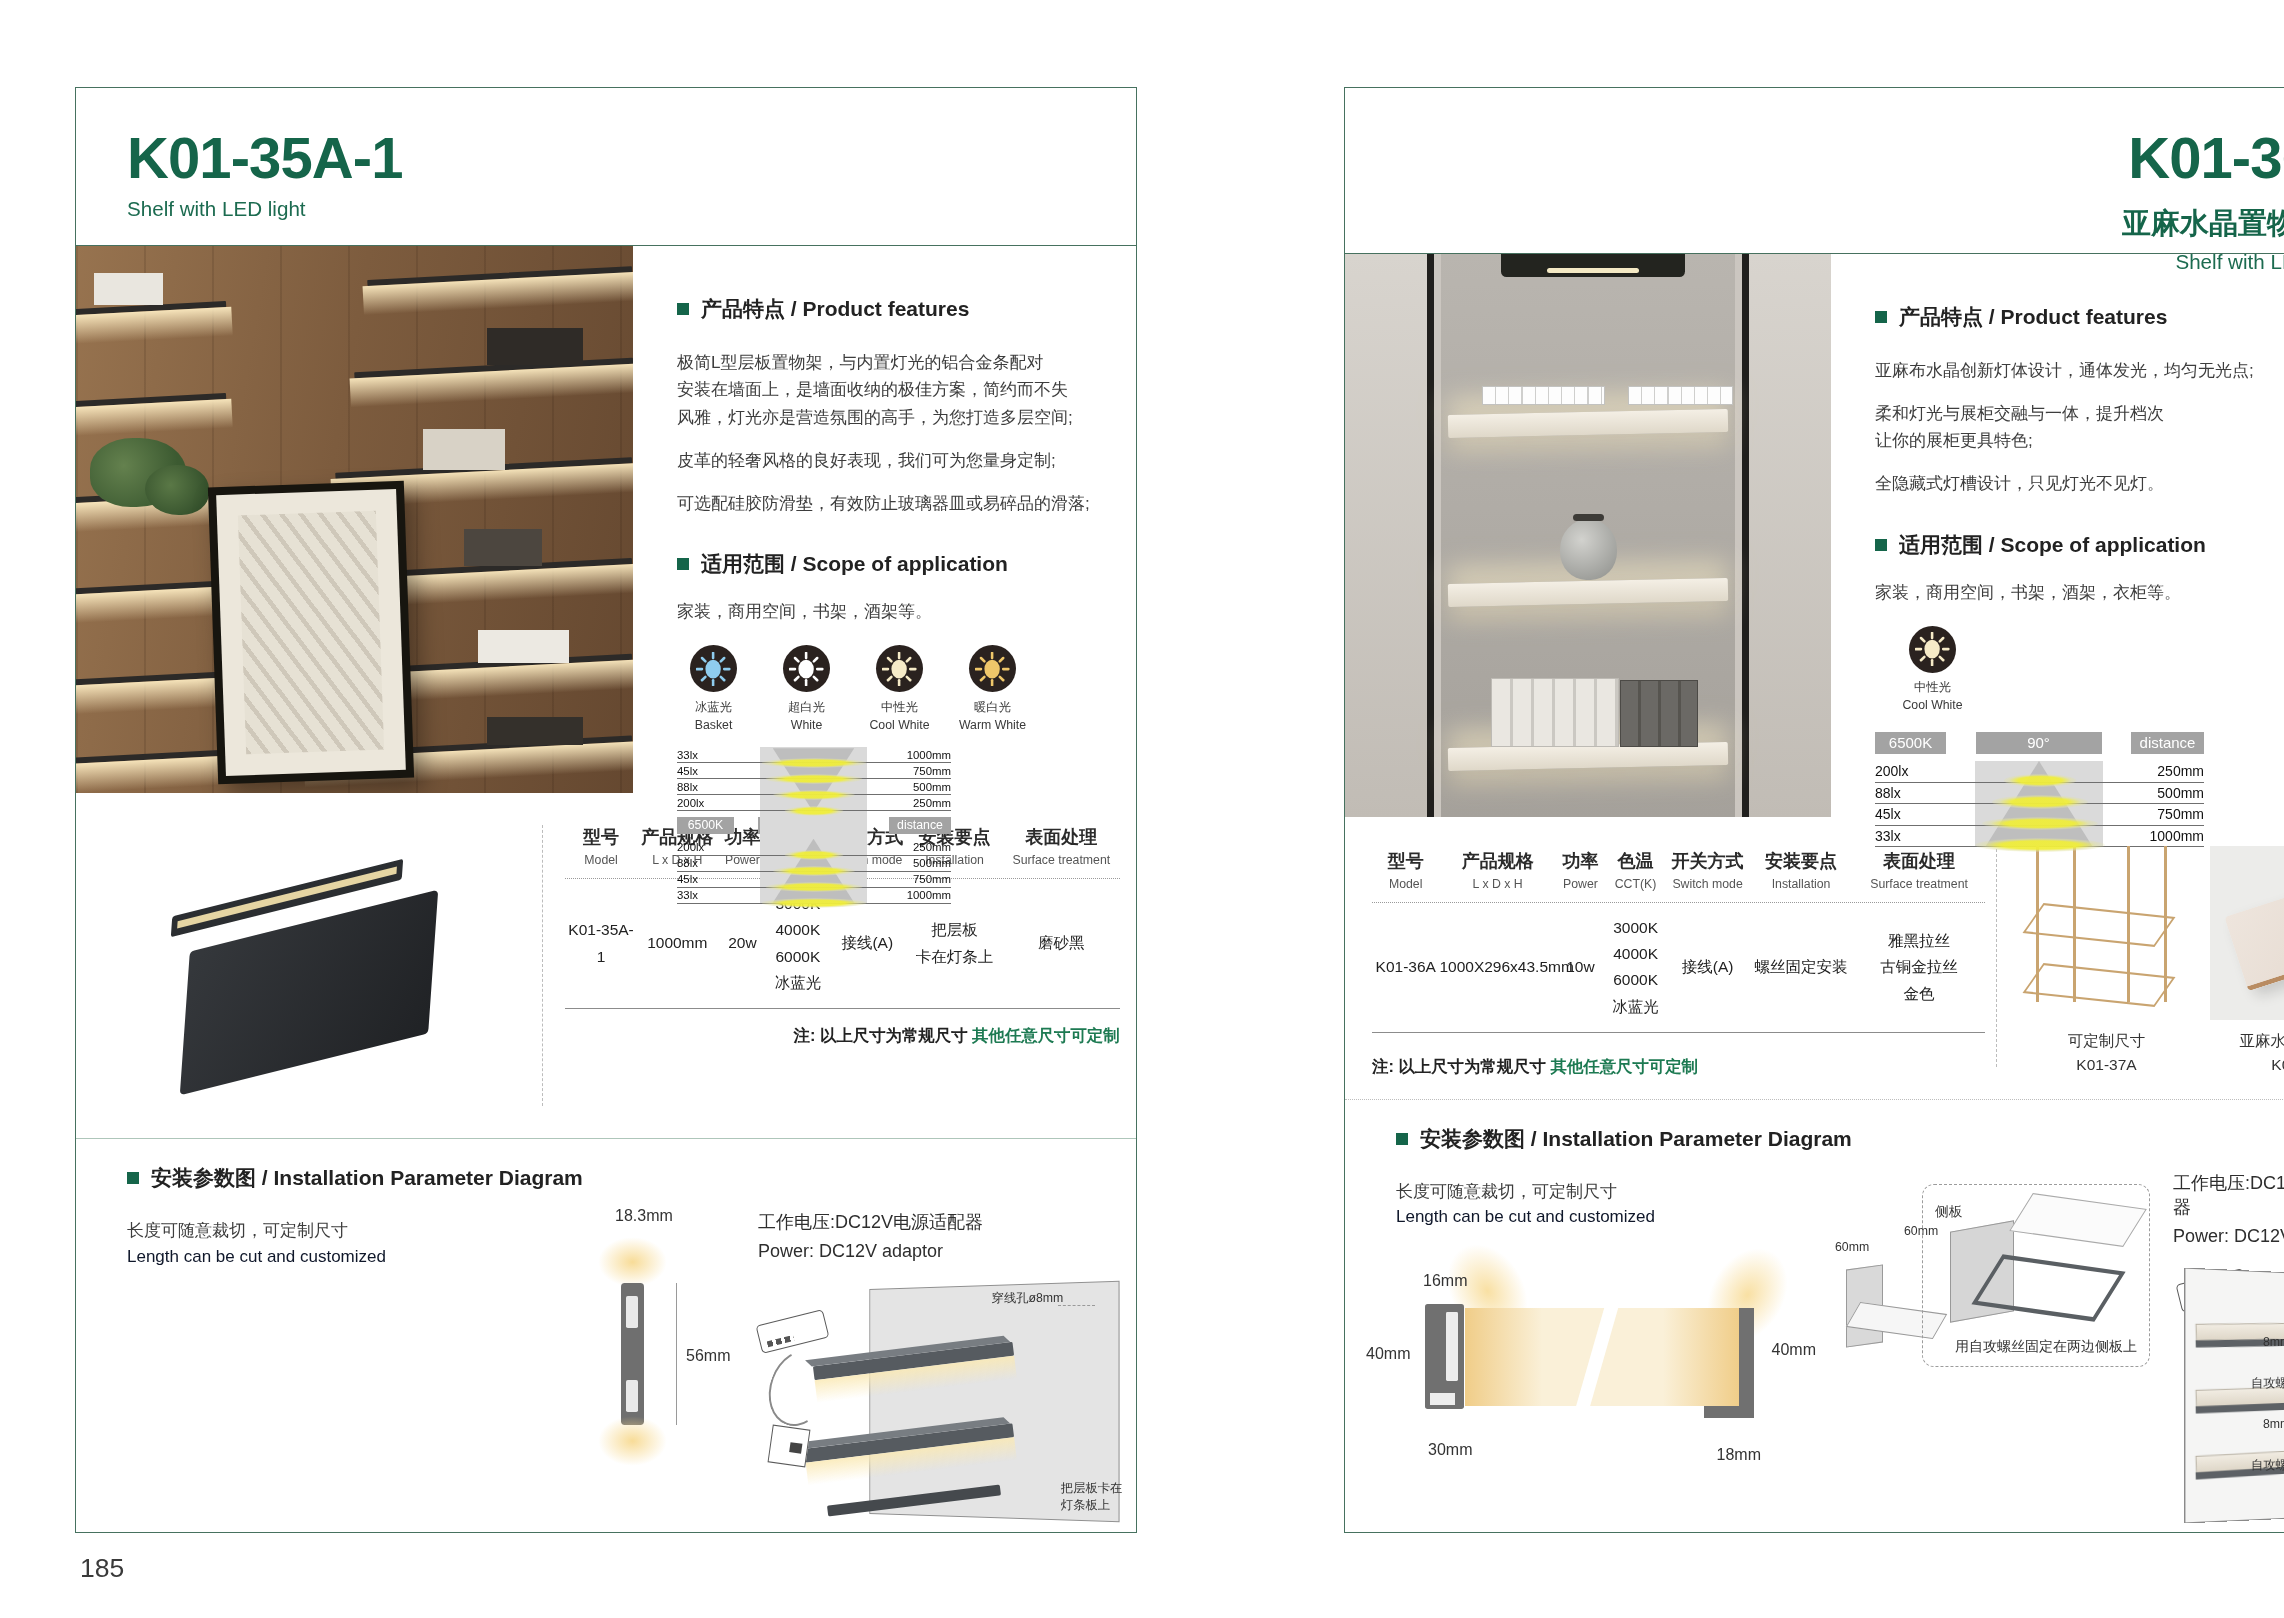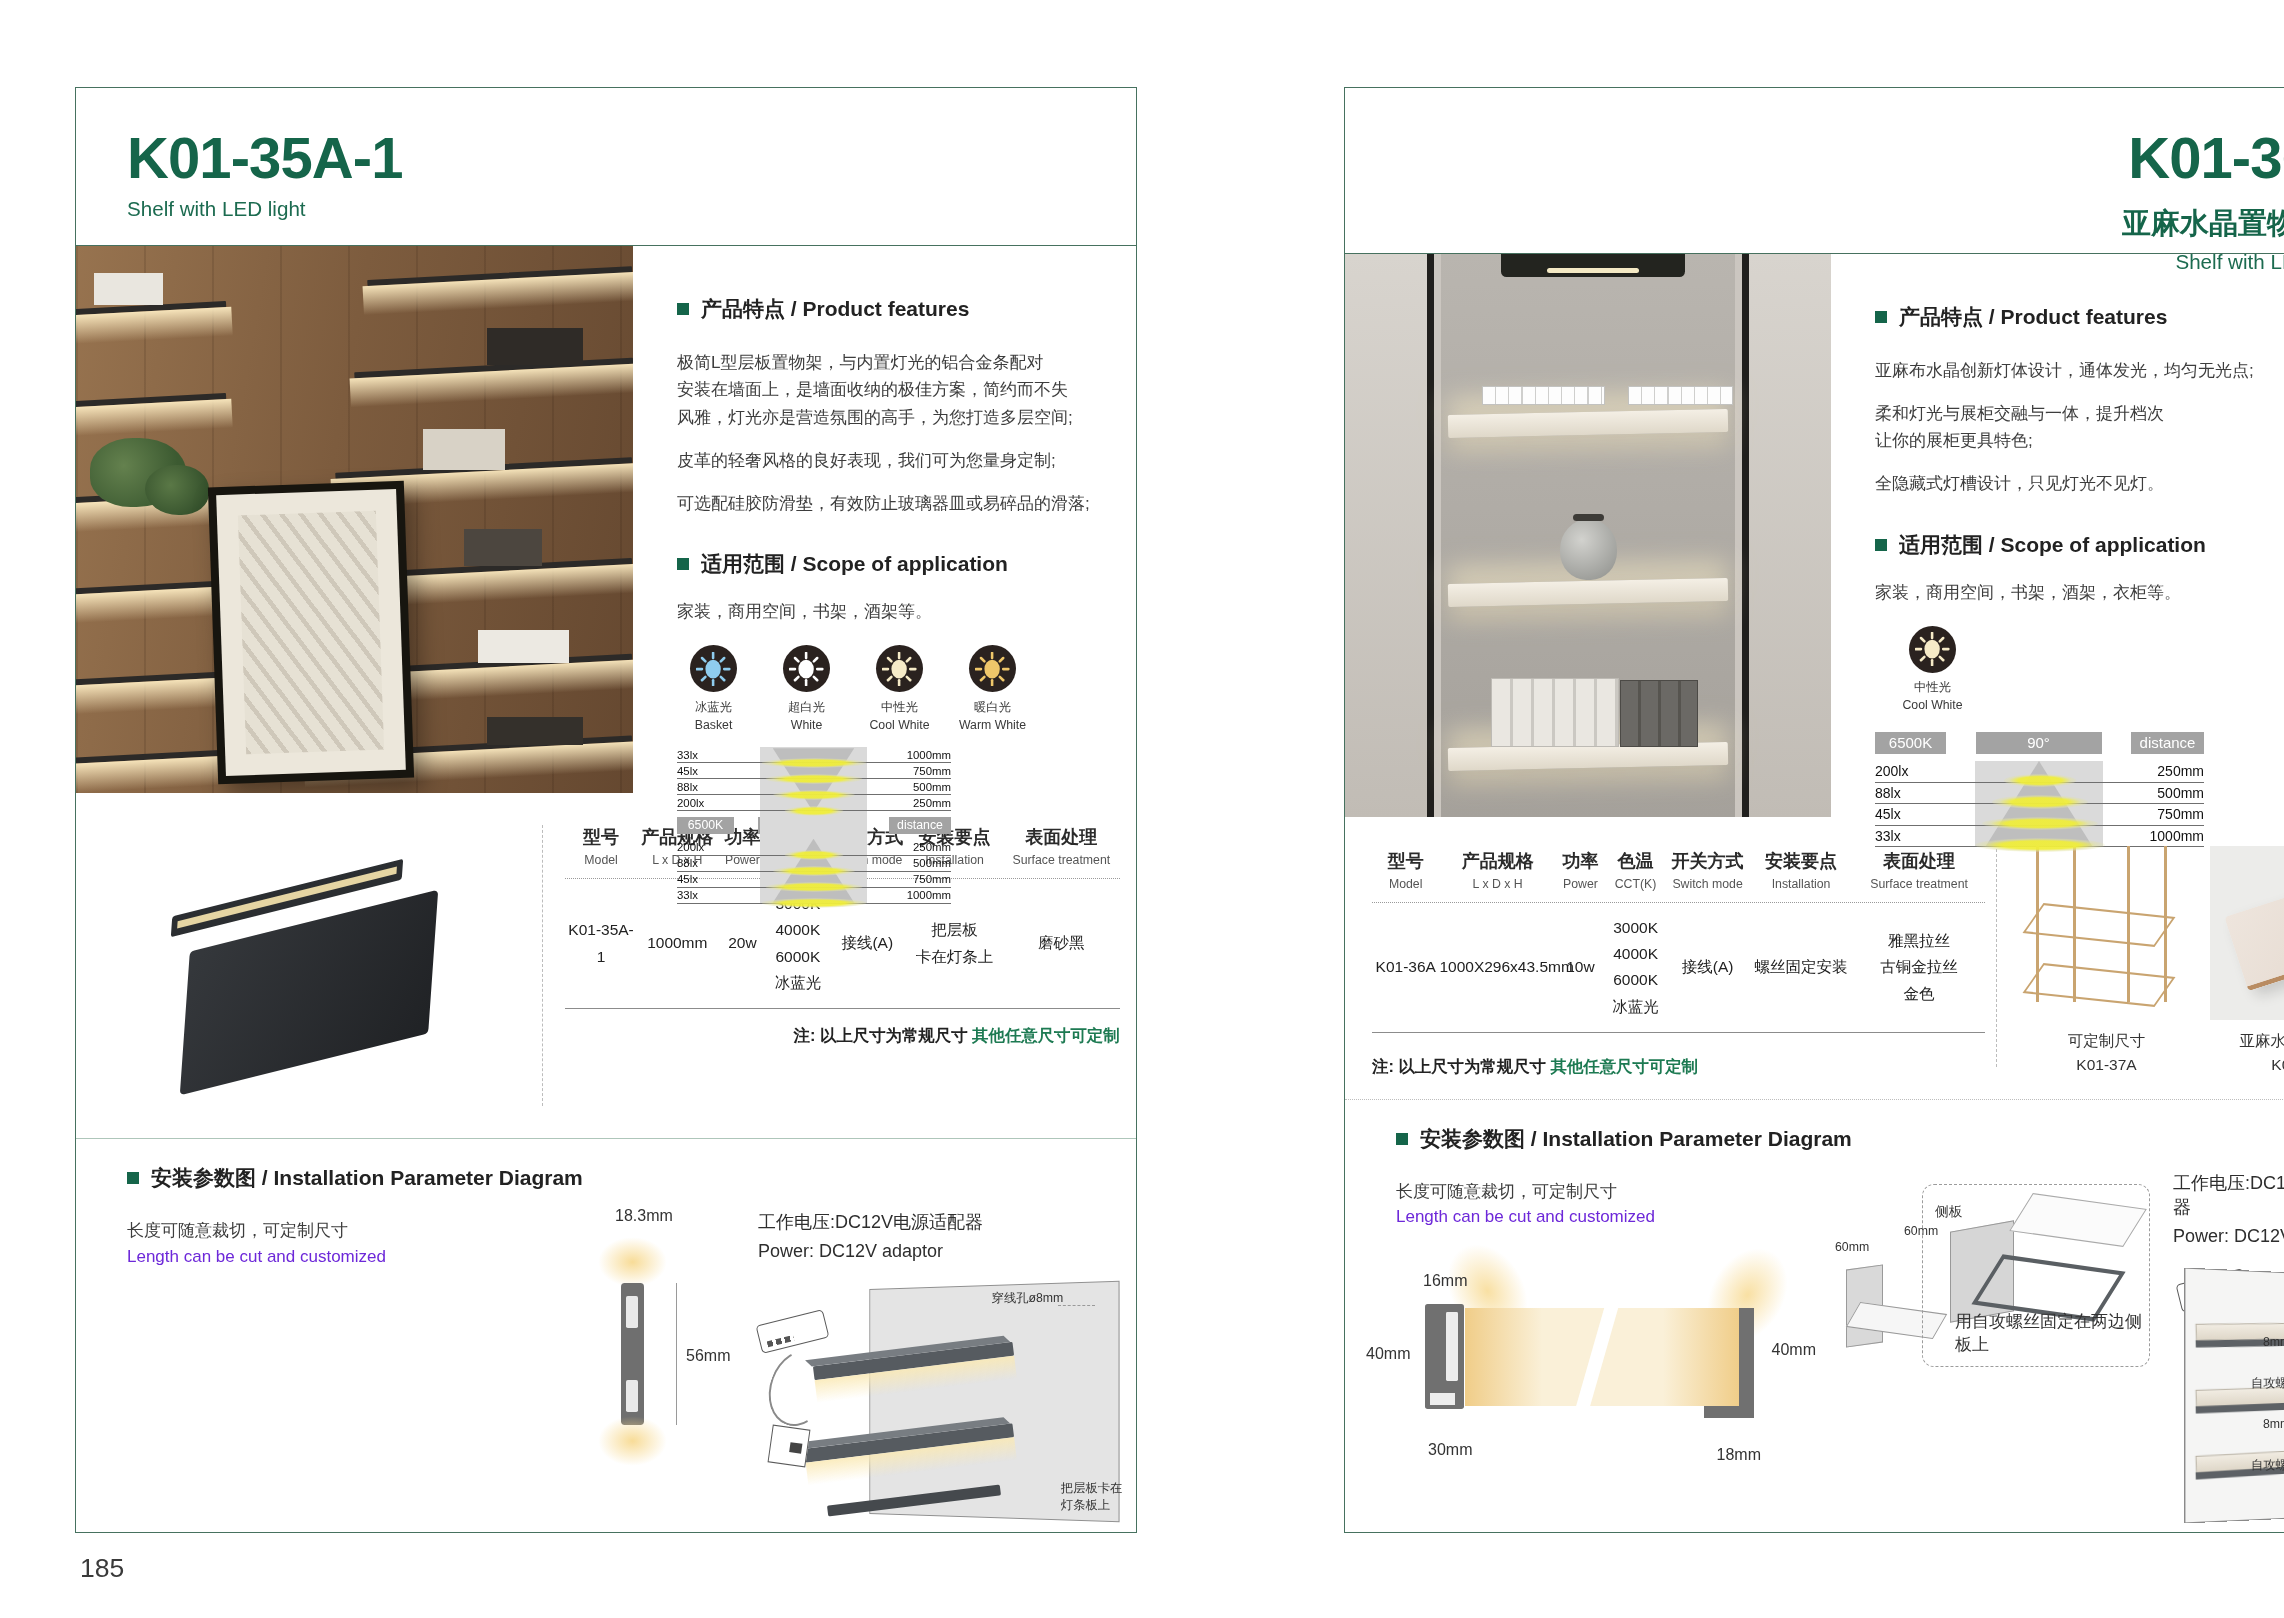--- a/index.html
+++ b/index.html
@@ -116,21 +116,21 @@
   .pcap { font-size:15.5px; color:#333; margin-top:9px; line-height:1.5; }
 
   
   .pg-bottom { flex:1; position:relative; }
   .page-left .pg-bottom { border-top:0.9px solid #aec6ba; }
   .page-right .pg-bottom { border-top:1.4px dotted #bdbdbd; }
   .inst-head { padding:25px 0 0 51px; }
   .pb-row { display:flex; padding:18px 13.7px 0 51px; }
   .cutcol { width:439px; }
   .cut-cn { font-size:17px; color:#3d3d3d; margin-top:9px; }
-  .cut-en { font-size:17px; color:#6d28d9; margin-top:4.6px; }
+  .cut-en { font-size:17px; color:#0f172a; margin-top:4.6px; }
   .dimlab { position:absolute; font-size:16px; color:#333; }
   .leadlab { position:absolute; font-size:12.3px; color:#333; }
 
   .ldg { position:relative; width:420px; height:196px; margin-top:27px; }
   .l-v { position:absolute; right:55px; bottom:49px; width:9px; height:114px; background:#747474; }
   .l-v::before, .l-v::after { content:""; position:absolute; left:-5.5px; width:5.5px; height:12px; background:#747474; }
   .l-v::before { top:27px; } .l-v::after { bottom:18px; }
   .l-h { position:absolute; left:16.4px; bottom:42px; right:54px; height:9px; background:#747474; border-radius:1.4px; }
   .l-tip { position:absolute; left:7.3px; bottom:40px; width:16.4px; height:13.7px; background:#747474;
     border-radius:3.7px 0.9px 0.9px 3.7px; transform:rotate(-6deg); }
@@ -725,21 +725,21 @@
         <div class="midbox">
           <div class="leadlab" style="left:0;top:69px;">60mm</div>
           <div class="leadlab" style="left:69px;top:53px;">60mm</div>
           <div class="mini-panel"></div>
           <div class="mini-shelf"></div>
           <div class="dbox">
             <div class="leadlab" style="left:12px;top:18px;font-size:13.7px;">侧板</div>
             <div class="d-panel"></div>
             <div class="d-shelf"></div>
             <div class="d-frame"></div>
-            <div class="leadlab" style="left:32px;bottom:10px;font-size:17px;">用自攻螺丝固定在两边侧板上</div>
+            <div class="leadlab" style="left:32px;bottom:10px;font-size:14px;">用自攻螺丝固定在两边侧板上</div>
           </div>
         </div>
         <div class="powercol" style="padding-left:18px;">
           <div class="power-cn">工作电压:DC12V电源适配器</div>
           <div class="power-en">Power: DC12V adaptor</div>
           <div class="cabart">
             <div class="adp" style="left:4.6px;top:18px;"></div>
             <div class="cable" style="left:18px;top:50px;"></div>
             <div class="sock" style="left:13.7px;top:132px;"></div>
             <div class="cbody">

